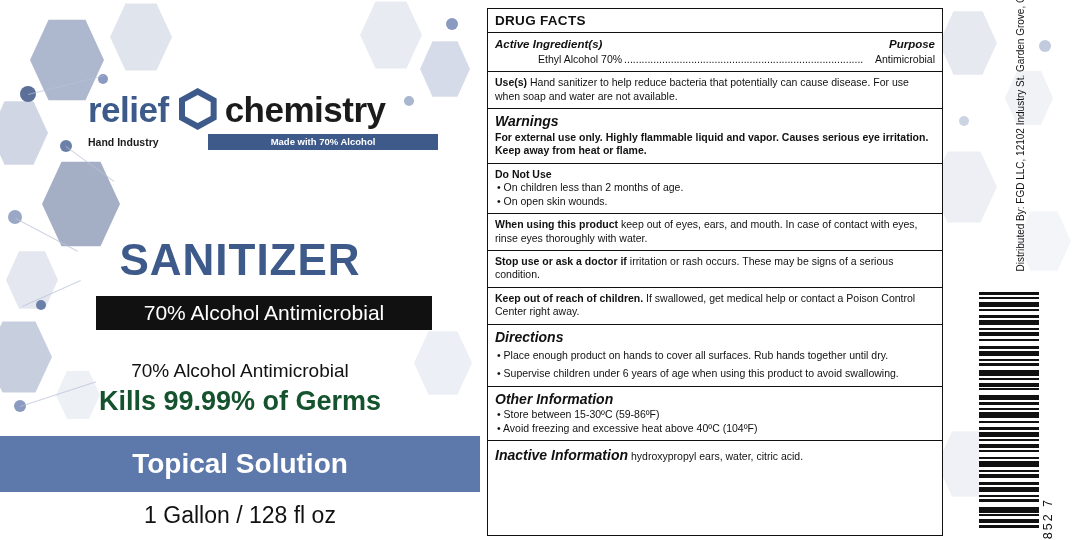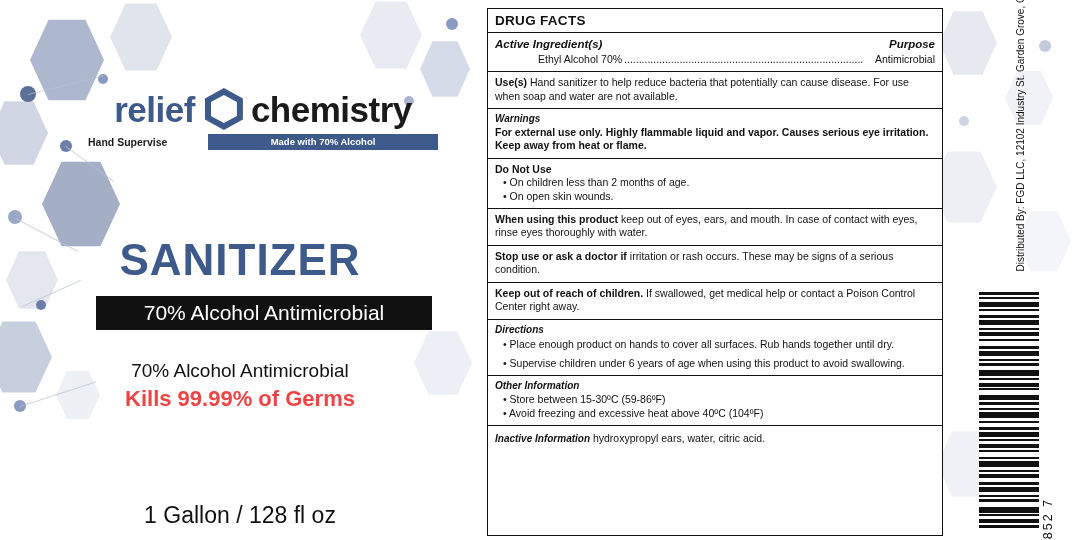--- a/index.html
+++ b/index.html
@@ -48,21 +48,20 @@
   #logo-block {
     position: absolute;
     left: 88px; top: 88px;
     width: 350px;
     z-index: 6;
   }
   #logo-row {
     display: flex;
     align-items: center;
     height: 42px;
-    justify-content: center;
   }
   #logo-relief {
     font-size: 35px;
     font-weight: 700;
     color: #3d5a8a;
     letter-spacing: -0.5px;
     line-height: 1;
   }
   #logo-hex-wrap {
     position: relative;
@@ -140,23 +139,23 @@
     left: 0; top: 360px; width: 480px;
     text-align: center;
     font-size: 19px;
     color: #111111;
     z-index: 6;
   }
   #kills {
     position: absolute;
     left: 0; top: 386px; width: 480px;
     text-align: center;
-    font-size: 22px;
-    font-weight: 700;
-    color: #ef4444;
+    font-size: 27px;
+    font-weight: 700;
+    color: #14532d;
     z-index: 6;
   }
 
   #topical-band {
     position: absolute;
     left: 0; top: 436px;
     width: 480px; height: 56px;
     background: #5d78ab;
     z-index: 6;
   }
@@ -196,21 +195,21 @@
   .df-title {
     font-size: 13.5px;
     font-weight: 700;
     letter-spacing: .3px;
     padding: 4px 7px 4px 7px;
     border-bottom: 1.5px solid #111111;
   }
   .df-head-ital {
     font-style: italic;
     font-weight: 700;
-    font-size: 10px;
+    font-size: 14px;
   }
   .df-bold { font-weight: 700; }
   .df-ai-line {
     display: flex;
     justify-content: space-between;
     align-items: baseline;
     font-style: italic;
     font-weight: 700;
     font-size: 11.5px;
     margin-bottom: 1px;
@@ -220,21 +219,21 @@
     justify-content: space-between;
     align-items: baseline;
     padding-left: 43px;
   }
   .df-dots .lead {
     flex: 1;
     overflow: hidden;
     white-space: nowrap;
     margin: 0 2px;
   }
-  .df-bullet { margin-left: 8px; }
+  .df-bullet { margin-left: 2px; }
   .thick-sep { border-bottom: 1.5px solid #111111 !important; }
 
   
   #right-strip {
     position: absolute;
     left: 943px; top: 0;
     width: 137px; height: 540px;
     background: #ffffff;
     overflow: hidden;
   }
@@ -332,32 +331,35 @@
     <div id="logo-block">
       <div id="logo-row">
         <span id="logo-relief">relief</span>
         <span id="logo-hex-wrap">
           <span id="logo-hex-outer"></span>
           <span id="logo-hex-inner"></span>
         </span>
         <span id="logo-chemistry">chemistry</span>
       </div>
       <div id="logo-sub-row">
-        <div id="logo-sub-left">Hand Supervise</div>
+        <div id="logo-sub-left">Hand Industry</div>
         <div id="logo-sub-right">Made with 70% Alcohol</div>
       </div>
     </div>
 
     <div id="title-sanitizer">SANITIZER</div>
 
     <div id="alcohol-bar">70% Alcohol Antimicrobial</div>
 
     <div id="sub-anti">70% Alcohol Antimicrobial</div>
     <div id="kills">Kills 99.99% of Germs</div>
 
+    <div id="topical-band">
+      <div id="topical-text">Topical Solution</div>
+    </div>
 
     <div id="volume">1 Gallon / 128 fl oz</div>
   </div>
 
   <div id="drug-facts">
 
     <div class="df-title">DRUG FACTS</div>
 
     <div class="df-row thick-sep">
       <div class="df-ai-line">

